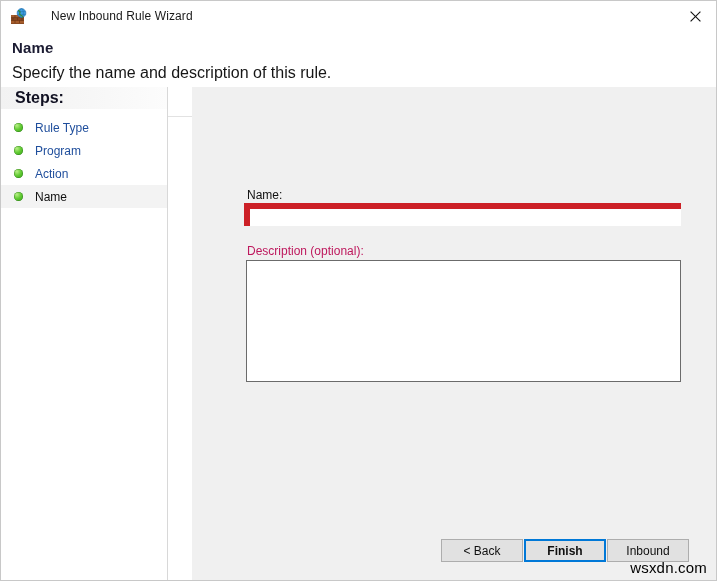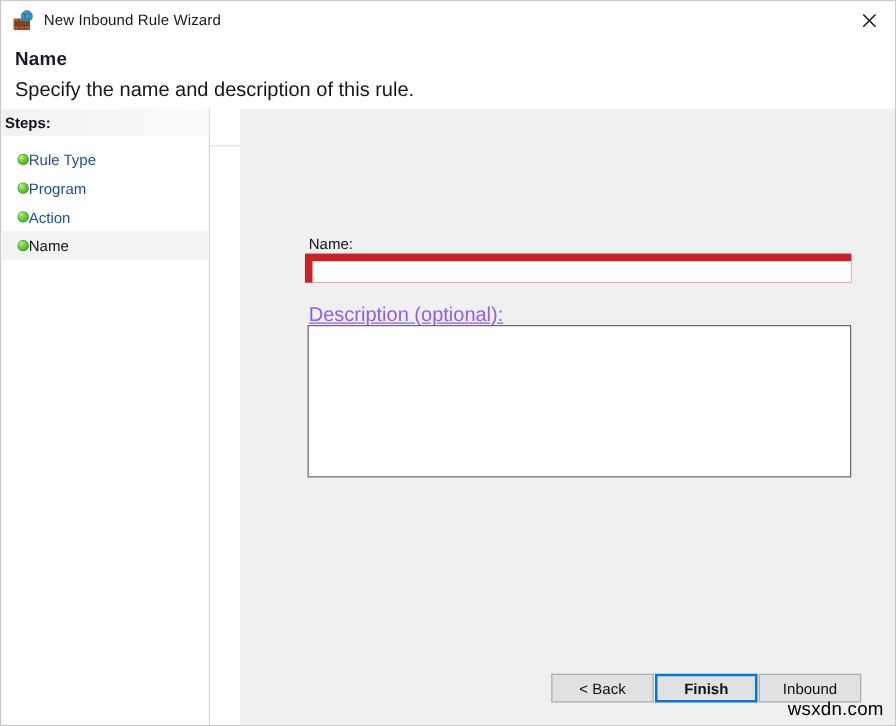--- a/index.html
+++ b/index.html
@@ -24,20 +24,21 @@
 
   
   #titlebar {
     position: absolute;
     left: 0; top: 0;
     width: 717px;
     height: 30px;
     background: #ffffff;
     display: flex;
     align-items: center;
+    gap: 16px;
   }
   #title-icon {
     margin-left: 9px;
     width: 17px;
     height: 17px;
     position: relative;
     flex: 0 0 auto;
   }
   #title-text {
     margin-left: 8px;
@@ -107,22 +108,22 @@
     box-sizing: border-box;
   }
   #steps-header {
     position: relative;
     height: 22px;
     background: linear-gradient(to right, #f2f2f2 0%, #f7f7f7 55%, #fcfcfc 100%);
     display: flex;
     align-items: center;
   }
   #steps-header-label {
-    margin-left: 3px;
-    font-size: 12px;
+    margin-left: 14px;
+    font-size: 16px;
     font-weight: bold;
     color: #111122;
   }
   #steps-list {
     margin-top: 7px;
   }
   .step-row {
     height: 23px;
     display: flex;
     align-items: center;
@@ -136,20 +137,21 @@
   }
   .step-bullet {
     width: 9px;
     height: 9px;
     flex: 0 0 auto;
     border-radius: 50%;
     background: radial-gradient(circle at 32% 28%, #b8ef86 0%, #64cc35 45%, #2f9b10 100%);
     box-shadow: inset 0 0 0 .5px rgba(20,90,10,.55);
   }
   .step-label {
+    margin-left: 12px;
     font-size: 12px;
     color: #1f4e9c;
     white-space: nowrap;
   }
   .step-row.current .step-label {
     color: #101010;
   }
 
   
   #content {
@@ -187,23 +189,22 @@
     background: #ffffff;
     font-family: "Liberation Sans", sans-serif;
     font-size: 12px;
     color: #101010;
     padding: 0 3px;
   }
 
   #field-desc-label {
     position: absolute;
     left: 55px; top: 157px;
-    font-size: 16px;
-    color: #8b5cf6;
-    text-decoration: underline;
+    font-size: 12px;
+    color: #be185d;
   }
   #desc-input {
     position: absolute;
     left: 54px; top: 173px;
     width: 435px;
     height: 122px;
     box-sizing: border-box;
     border: 1px solid #6b6b6b;
     background: #ffffff;
     resize: none;

